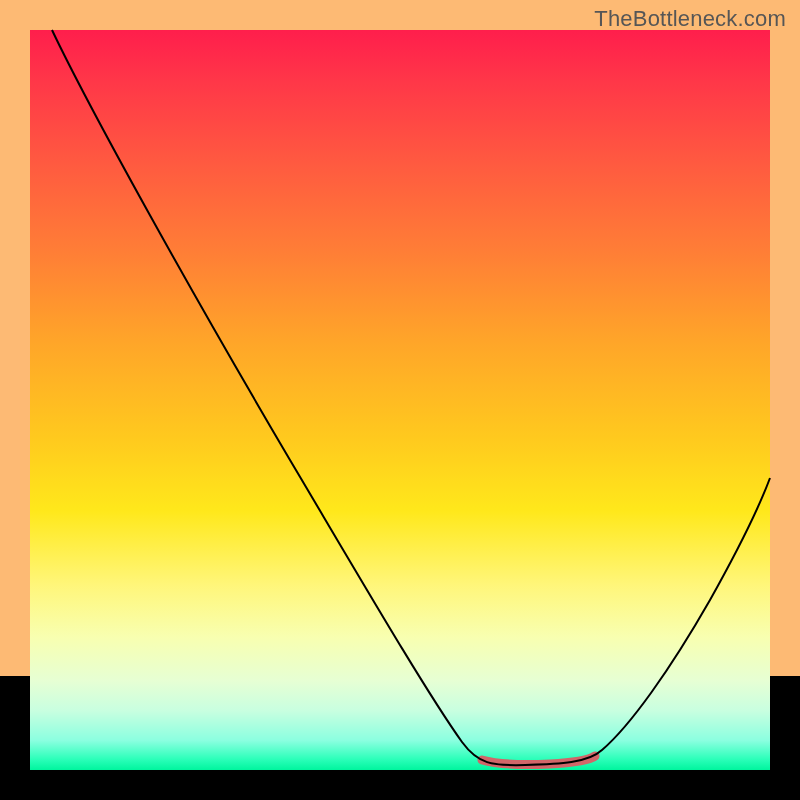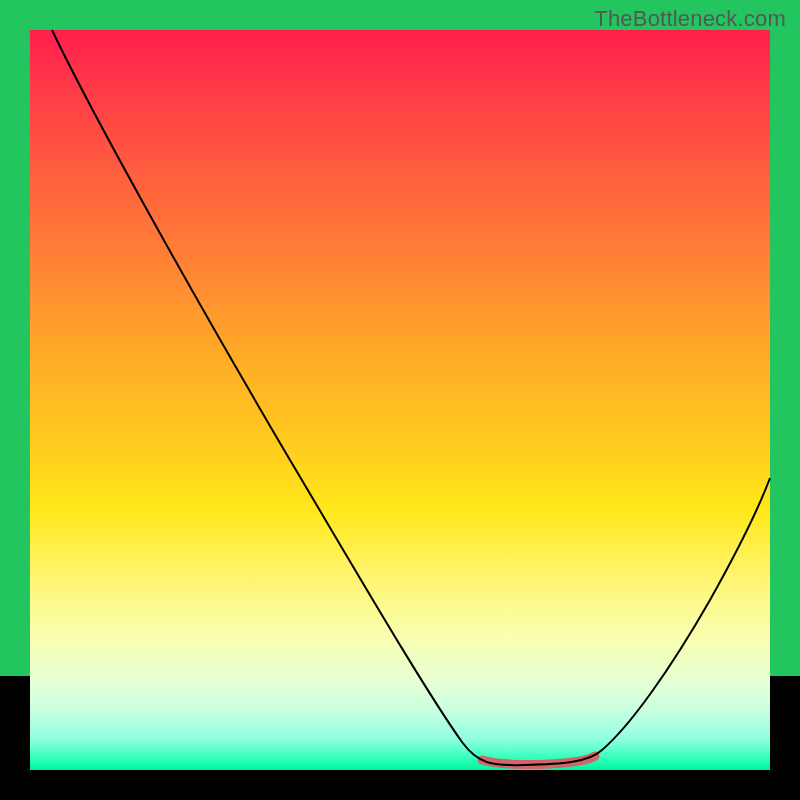--- a/index.html
+++ b/index.html
@@ -1,21 +1,21 @@
 <!DOCTYPE html>
 <html><head>
 <meta charset="utf-8">
 <style>
   * { margin: 0; padding: 0; box-sizing: border-box; }
   html, body { width: 800px; height: 800px; overflow: hidden; background: #000; }
   .container {
     position: relative;
     width: 800px;
     height: 676px;
-    background: #22c55e;
+    background: #fdba74;
   }
   .watermark {
     position: absolute;
     top: 6px;
     right: 14px;
     font-family: Arial, Helvetica, sans-serif;
     font-size: 22px;
     color: #565656;
     letter-spacing: 0.2px;
     z-index: 10;

